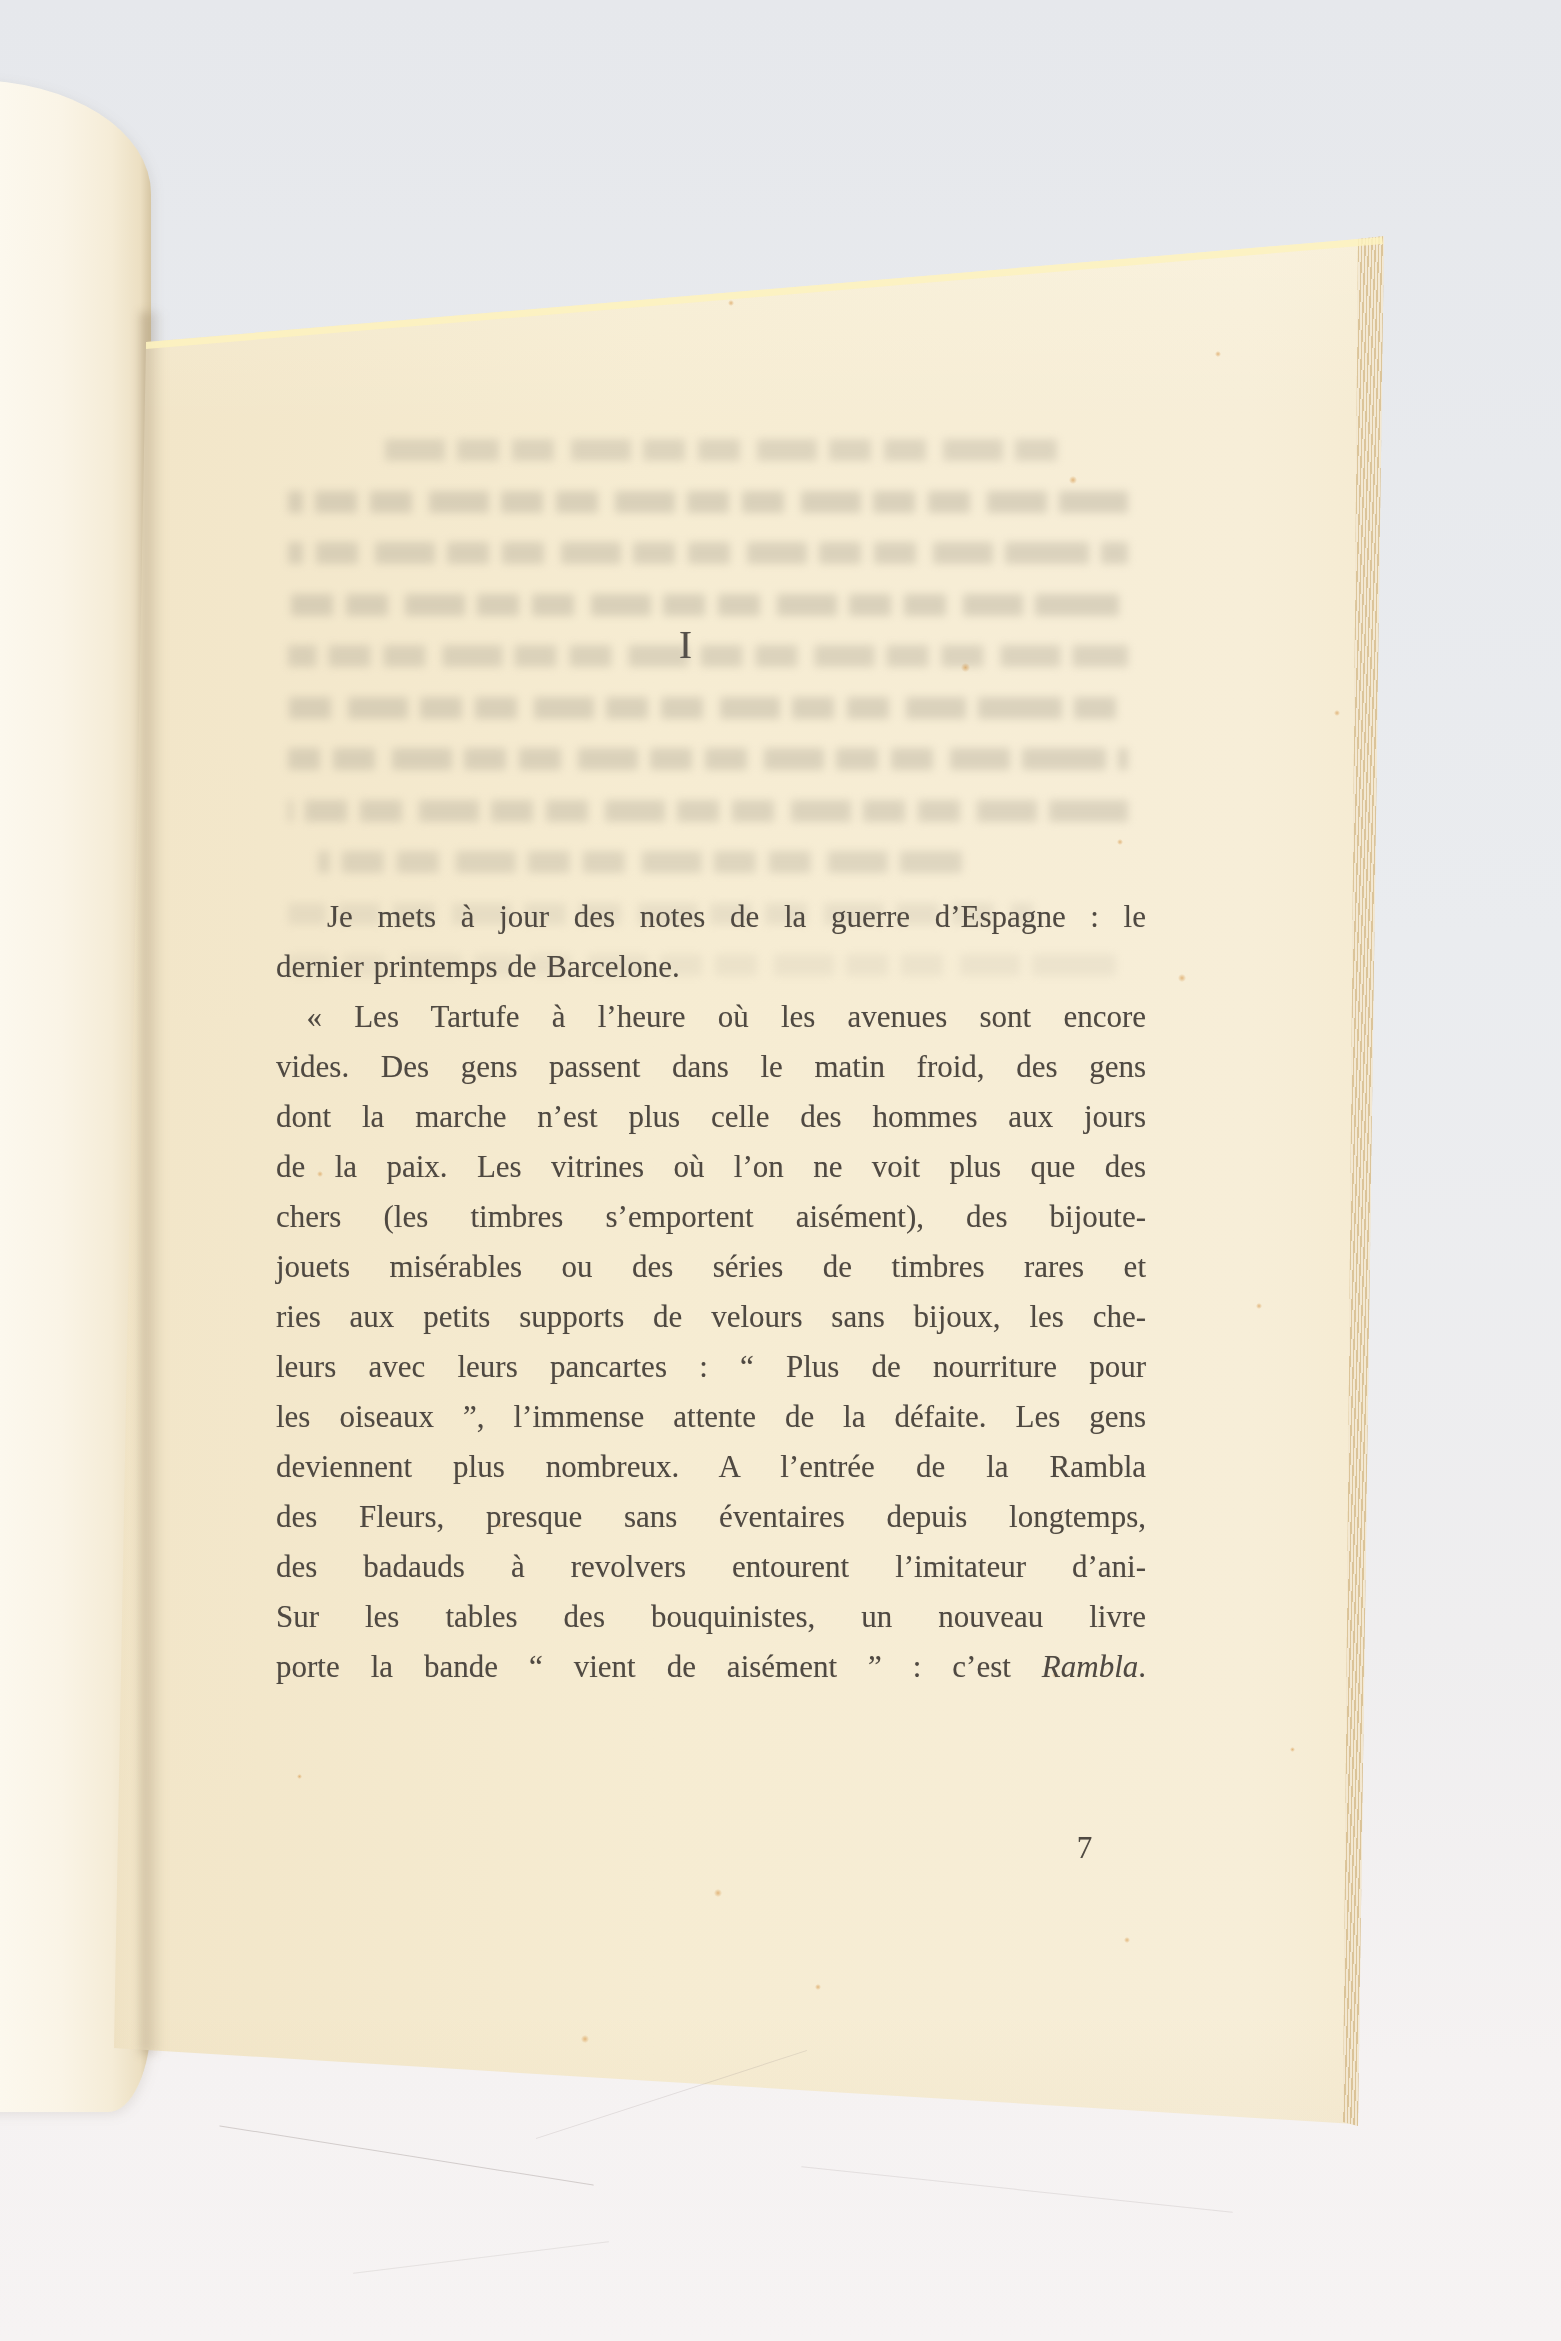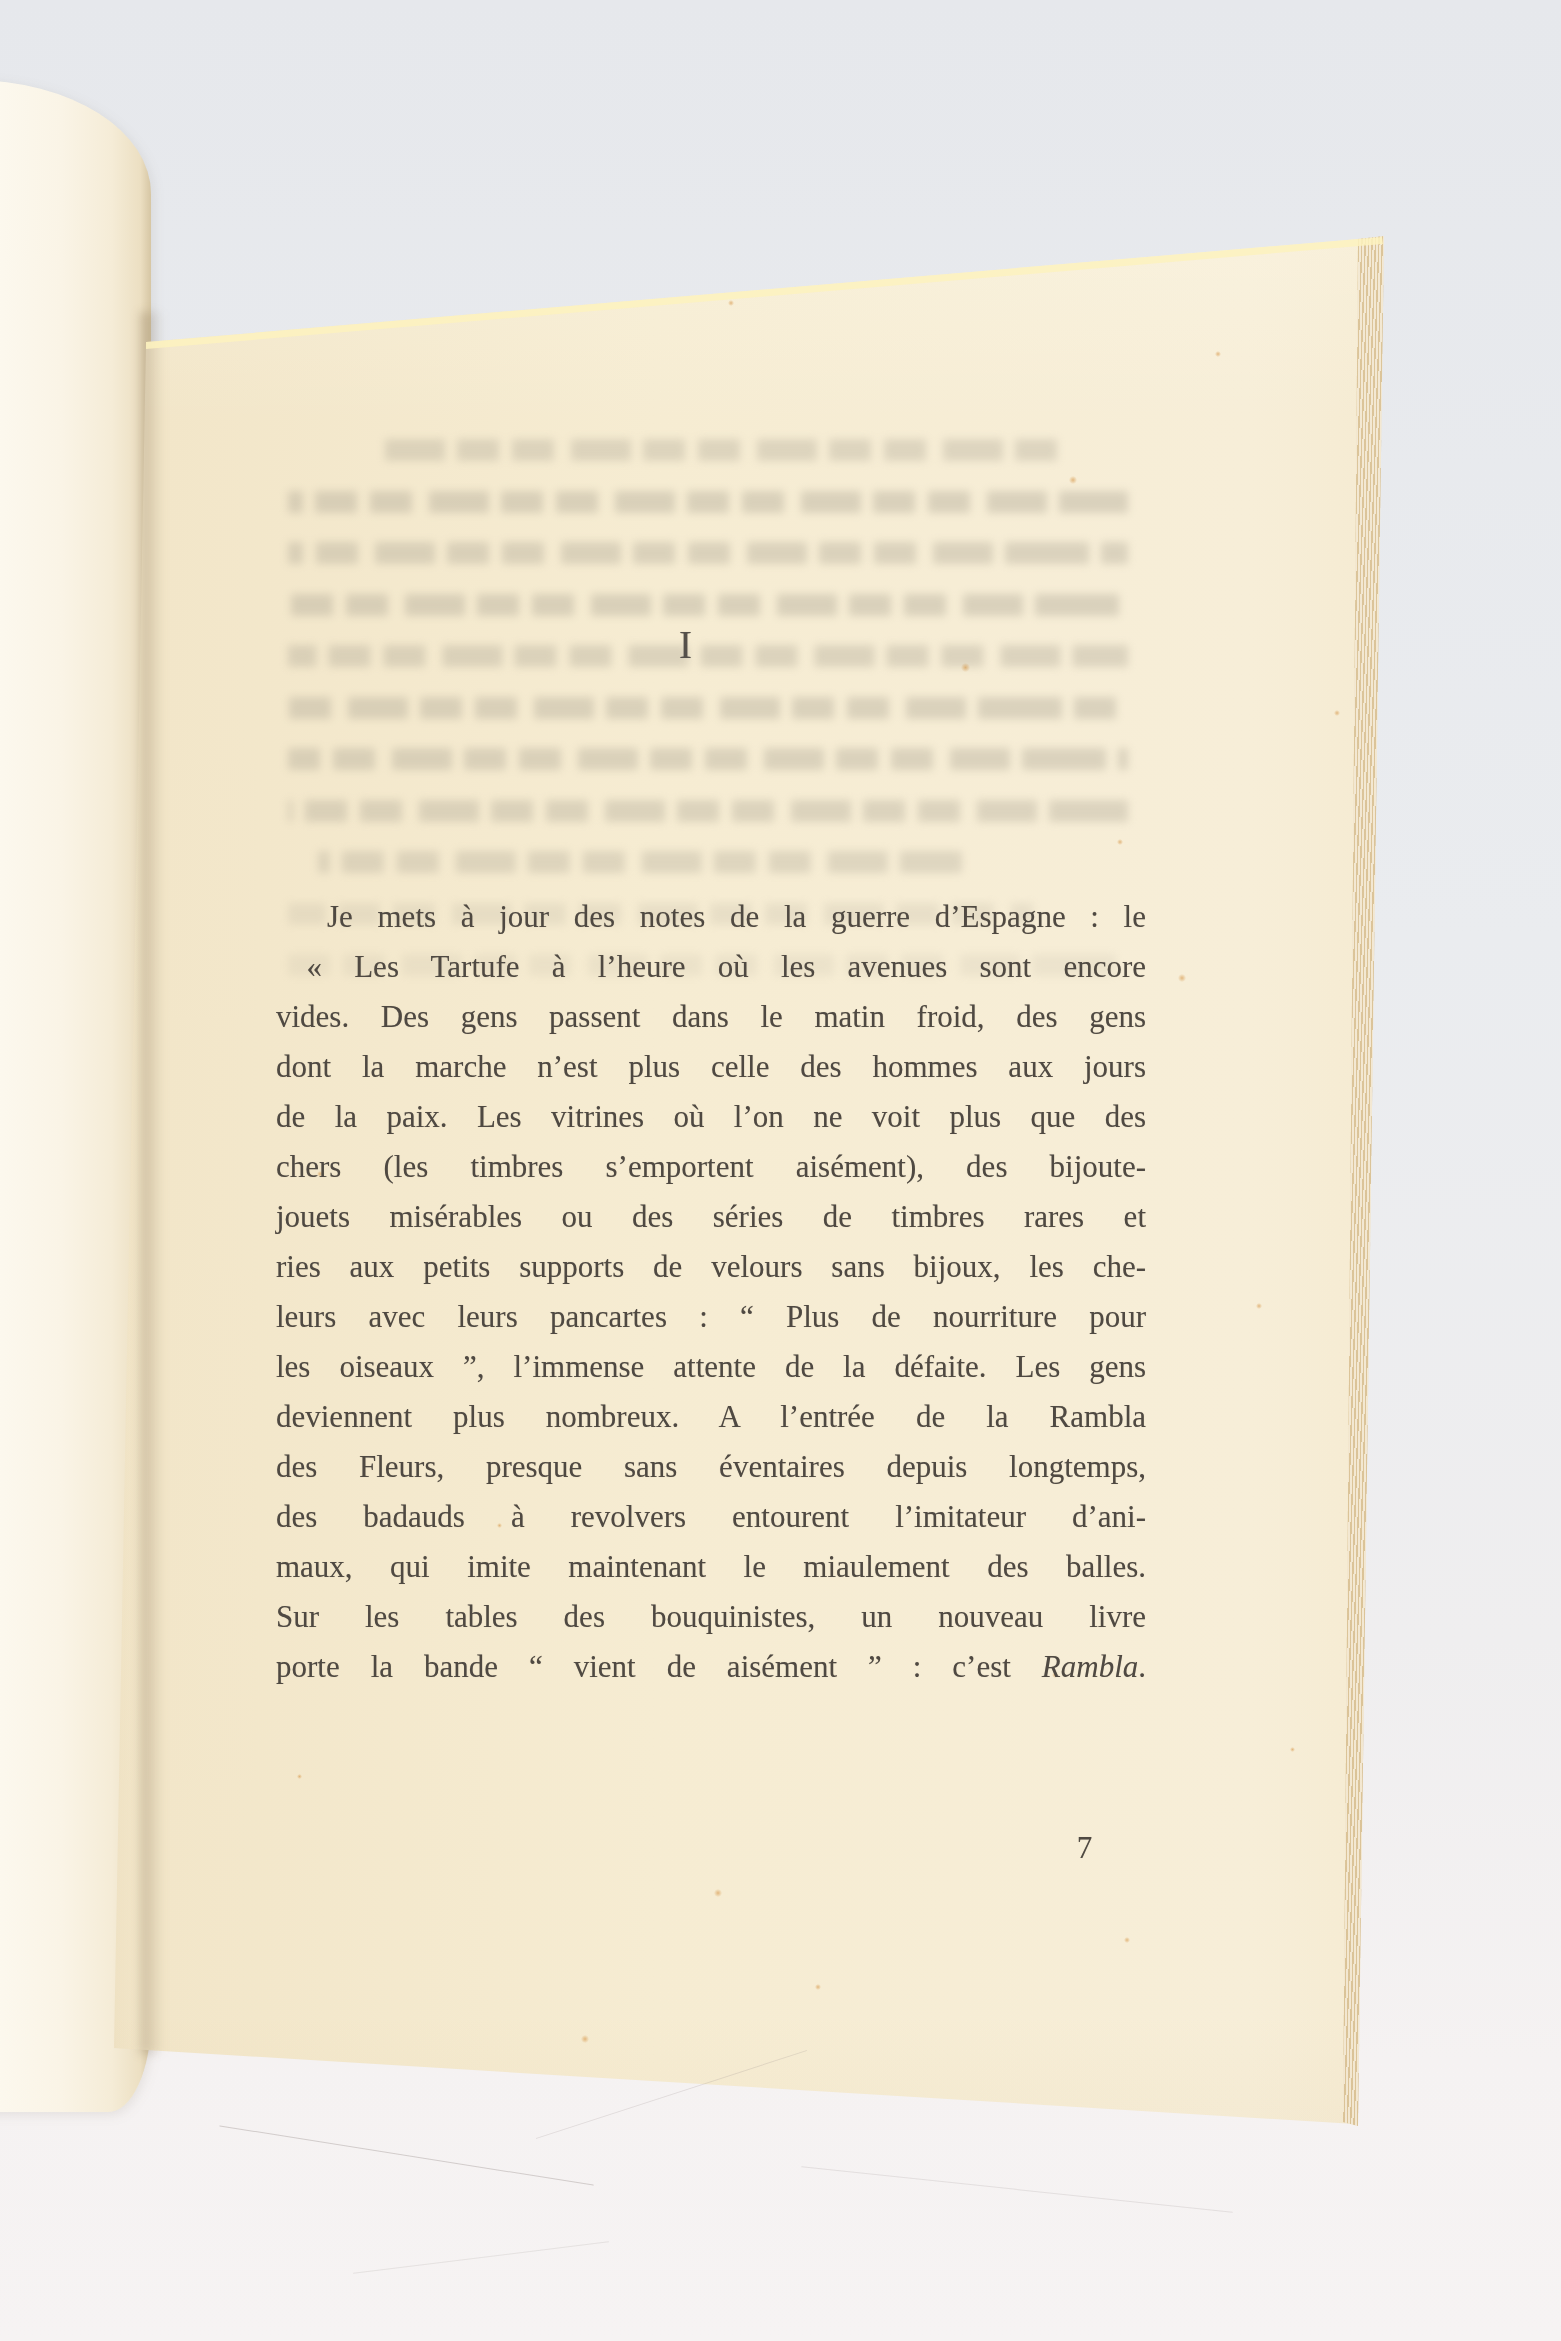--- a/index.html
+++ b/index.html
@@ -110,33 +110,33 @@
   <div class="fox" style="left:1290px;top:1747px;width:4.7px;height:4.7px"></div>
   <div class="fox" style="left:714px;top:1889px;width:7.5px;height:7.5px"></div>
   <div class="fox" style="left:1124px;top:1937px;width:6.1px;height:6.1px"></div>
   <div class="fox" style="left:815px;top:1984px;width:6.1px;height:6.1px"></div>
   <div class="fox" style="left:581px;top:2035px;width:7.5px;height:7.5px"></div>
 
   <div class="chapter">I</div>
 
   <div class="text-block">
     <div class="line indent-a">Je mets à jour des notes de la guerre d’Espagne : le</div>
+    <div class="line para-end">dernier printemps de Barcelone.</div>
     <div class="line indent-b">« Les Tartufe à l’heure où les avenues sont encore</div>
     <div class="line">vides. Des gens passent dans le matin froid, des gens</div>
     <div class="line">dont la marche n’est plus celle des hommes aux jours</div>
     <div class="line">de la paix. Les vitrines où l’on ne voit plus que des</div>
     <div class="line">chers (les timbres s’emportent aisément), des bijoute-</div>
     <div class="line">jouets misérables ou des séries de timbres rares et</div>
     <div class="line">ries aux petits supports de velours sans bijoux, les che-</div>
     <div class="line">leurs avec leurs pancartes : “ Plus de nourriture pour</div>
     <div class="line">les oiseaux ”, l’immense attente de la défaite. Les gens</div>
     <div class="line">deviennent plus nombreux. A l’entrée de la Rambla</div>
     <div class="line">des Fleurs, presque sans éventaires depuis longtemps,</div>
     <div class="line">des badauds à revolvers entourent l’imitateur d’ani-</div>
-    <div class="line">maux, qui imite maintenant le miaulement des balles.</div>
     <div class="line">Sur les tables des bouquinistes, un nouveau livre</div>
     <div class="line"><span>porte la bande “ vient de aisément ” : c’est </span><span class="it">Rambla</span><span>.</span></div>
   </div>
 
   <div class="pagenum">7</div>
 </div>
 
 <div class="gutter-shadow"></div>
 <div class="page-edge-strip"></div>
 <div class="top-edge-glow"></div>

